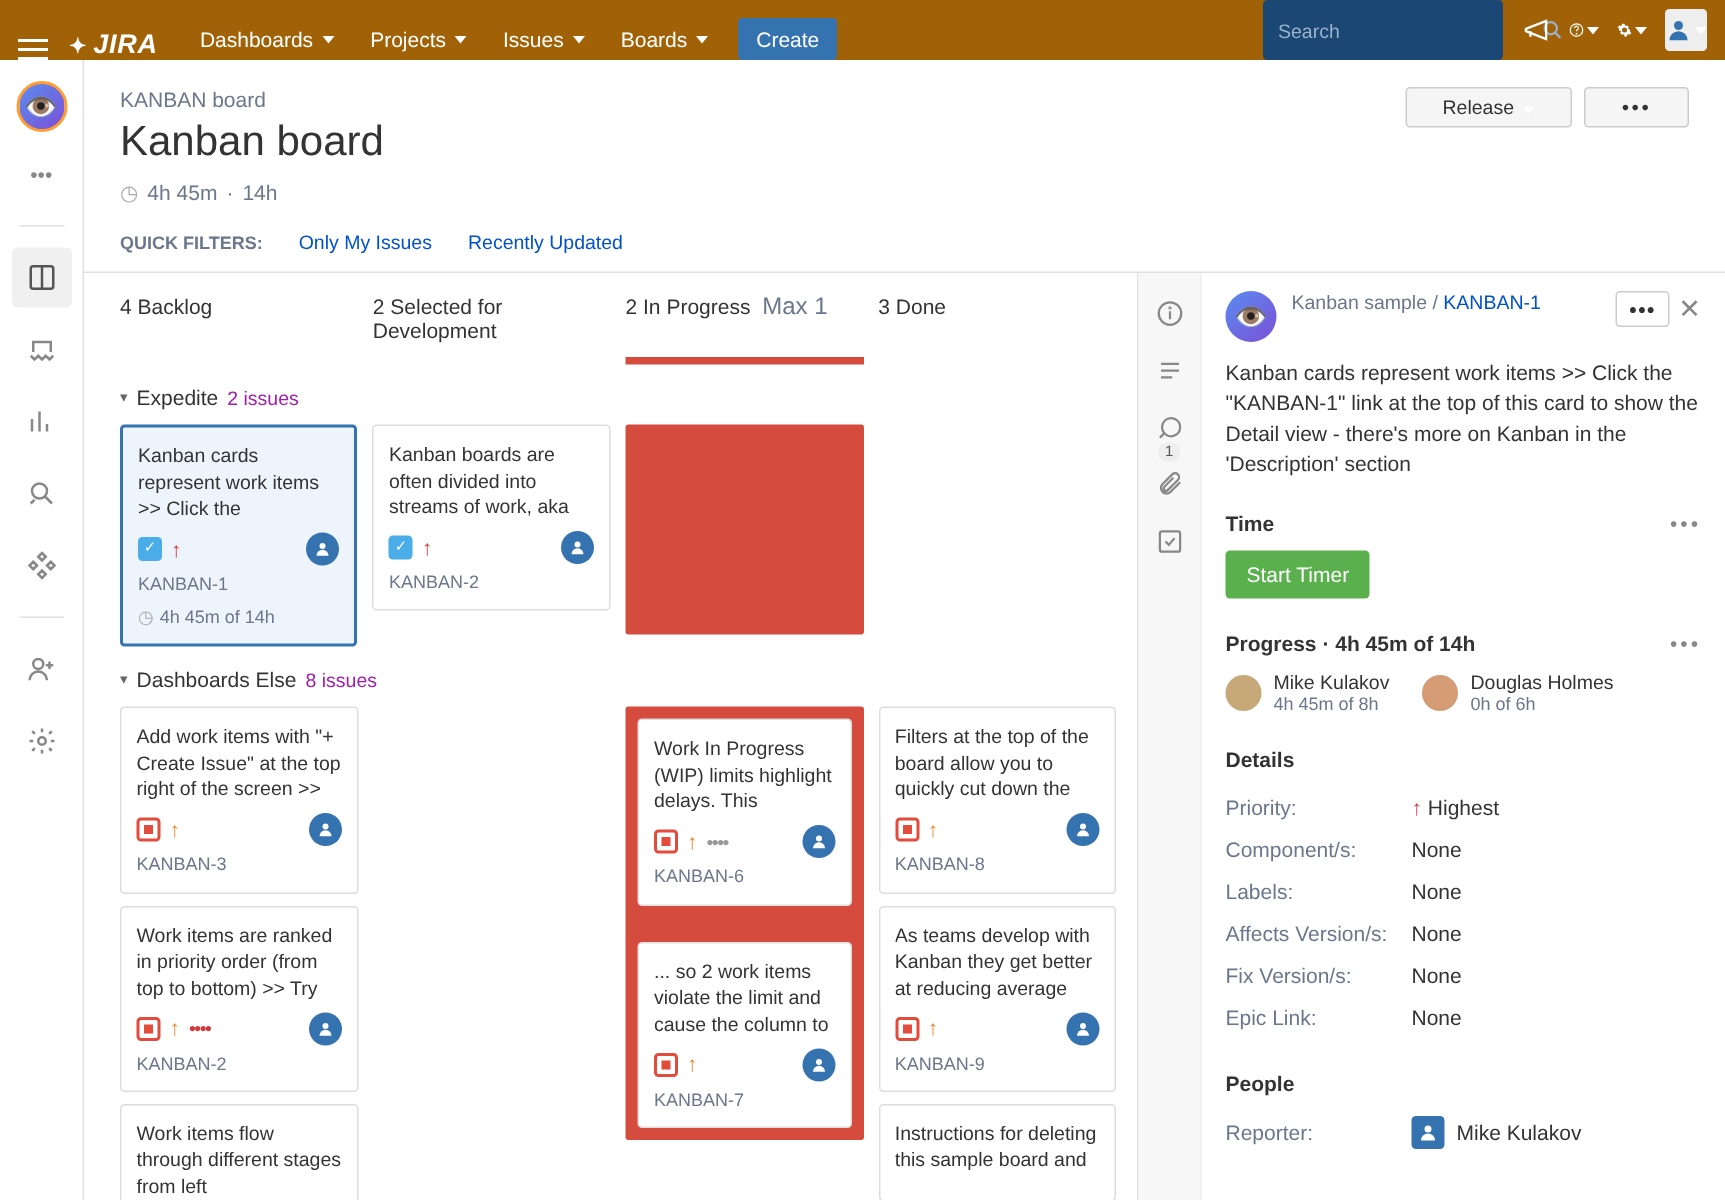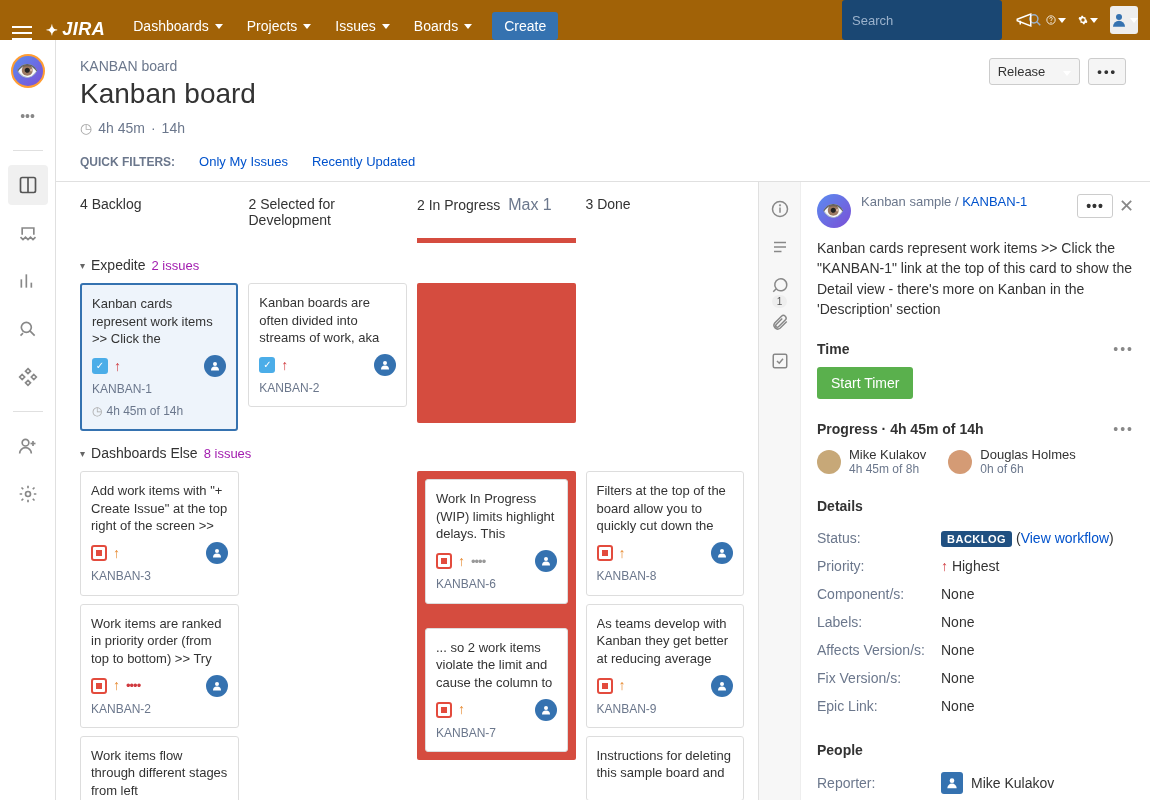--- a/index.html
+++ b/index.html
@@ -32,21 +32,21 @@
 
 .content { flex: 1; display: flex; flex-direction: column; overflow: hidden; }
 
 
 .board-header { padding: 18px 24px 0 24px; }
 .breadcrumb { color: #6b778c; font-size: 14px; }
 .board-title { font-size: 28px; color: #333; margin-top: 4px; font-weight: 400; }
 .time-summary { color: #6b778c; font-size: 14px; margin-top: 10px; display: flex; align-items: center; gap: 6px; }
 .clock-icon::before { content:"◷"; color:#aaa; }
 .header-actions { float: right; display: flex; gap: 8px; }
-.btn { border: 1px solid #ccc; background: #f5f5f5; border-radius: 3px; padding: 5px 8px; cursor: pointer; font-size: 13px; display: inline-flex; align-items: center; gap: 16px; }
+.btn { border: 1px solid #ccc; background: #f5f5f5; border-radius: 3px; padding: 5px 24px; cursor: pointer; font-size: 13px; display: inline-flex; align-items: center; gap: 4px; }
 .btn-ellipsis { letter-spacing: 2px; font-weight: bold; }
 .quick-filters { display: flex; align-items: center; gap: 24px; margin-top: 18px; padding-bottom: 12px; font-size: 13px; }
 .qf-label { color: #6b778c; text-transform: uppercase; font-weight: 600; font-size: 12px; }
 .qf-link { color: #0052cc; cursor: pointer; }
 
 
 .board-body { flex: 1; display: flex; overflow: hidden; border-top: 1px solid #e0e0e0; }
 .board-main { flex: 1; padding: 14px 14px 0 24px; overflow-y: auto; }
 .columns-header { display: flex; gap: 10px; margin-bottom: 14px; }
 .col-head { width: 159px; }
@@ -497,24 +497,20 @@
                     <div class="pp-time">0h of 6h</div>
                   </div>
               </div>
             </div>
           </div>
 
           <div class="section">
             <div class="section-title">Details</div>
             <div class="details-table" id="details-fields">
                 <div class="dt-row">
-                  <div class="dt-label">Status:</div>
-                  <div class="dt-val"><span class="status-badge">BACKLOG</span> (<span class="link-blue">View workflow</span>)</div>
-                </div>
-                <div class="dt-row">
                   <div class="dt-label">Priority:</div>
                   <div class="dt-val"><span class="prio prio-red">↑</span> Highest</div>
                 </div>
                 <div class="dt-row">
                   <div class="dt-label">Component/s:</div>
                   <div class="dt-val">None</div>
                 </div>
                 <div class="dt-row">
                   <div class="dt-label">Labels:</div>
                   <div class="dt-val">None</div>

